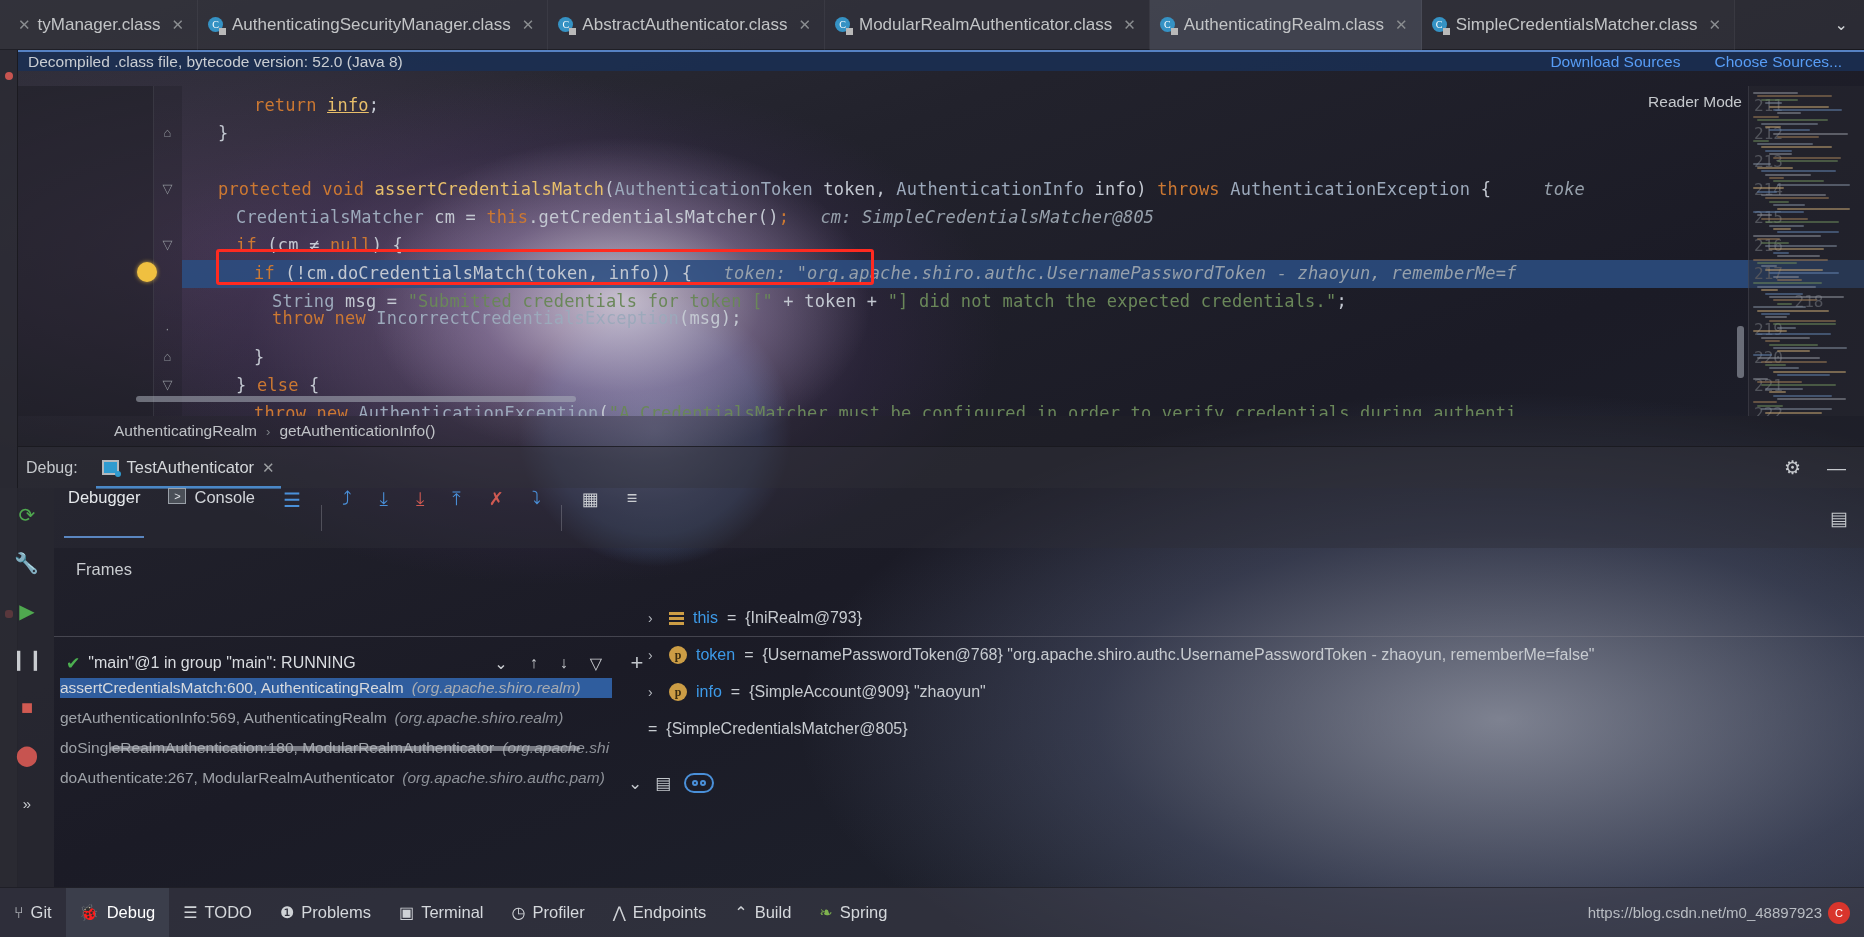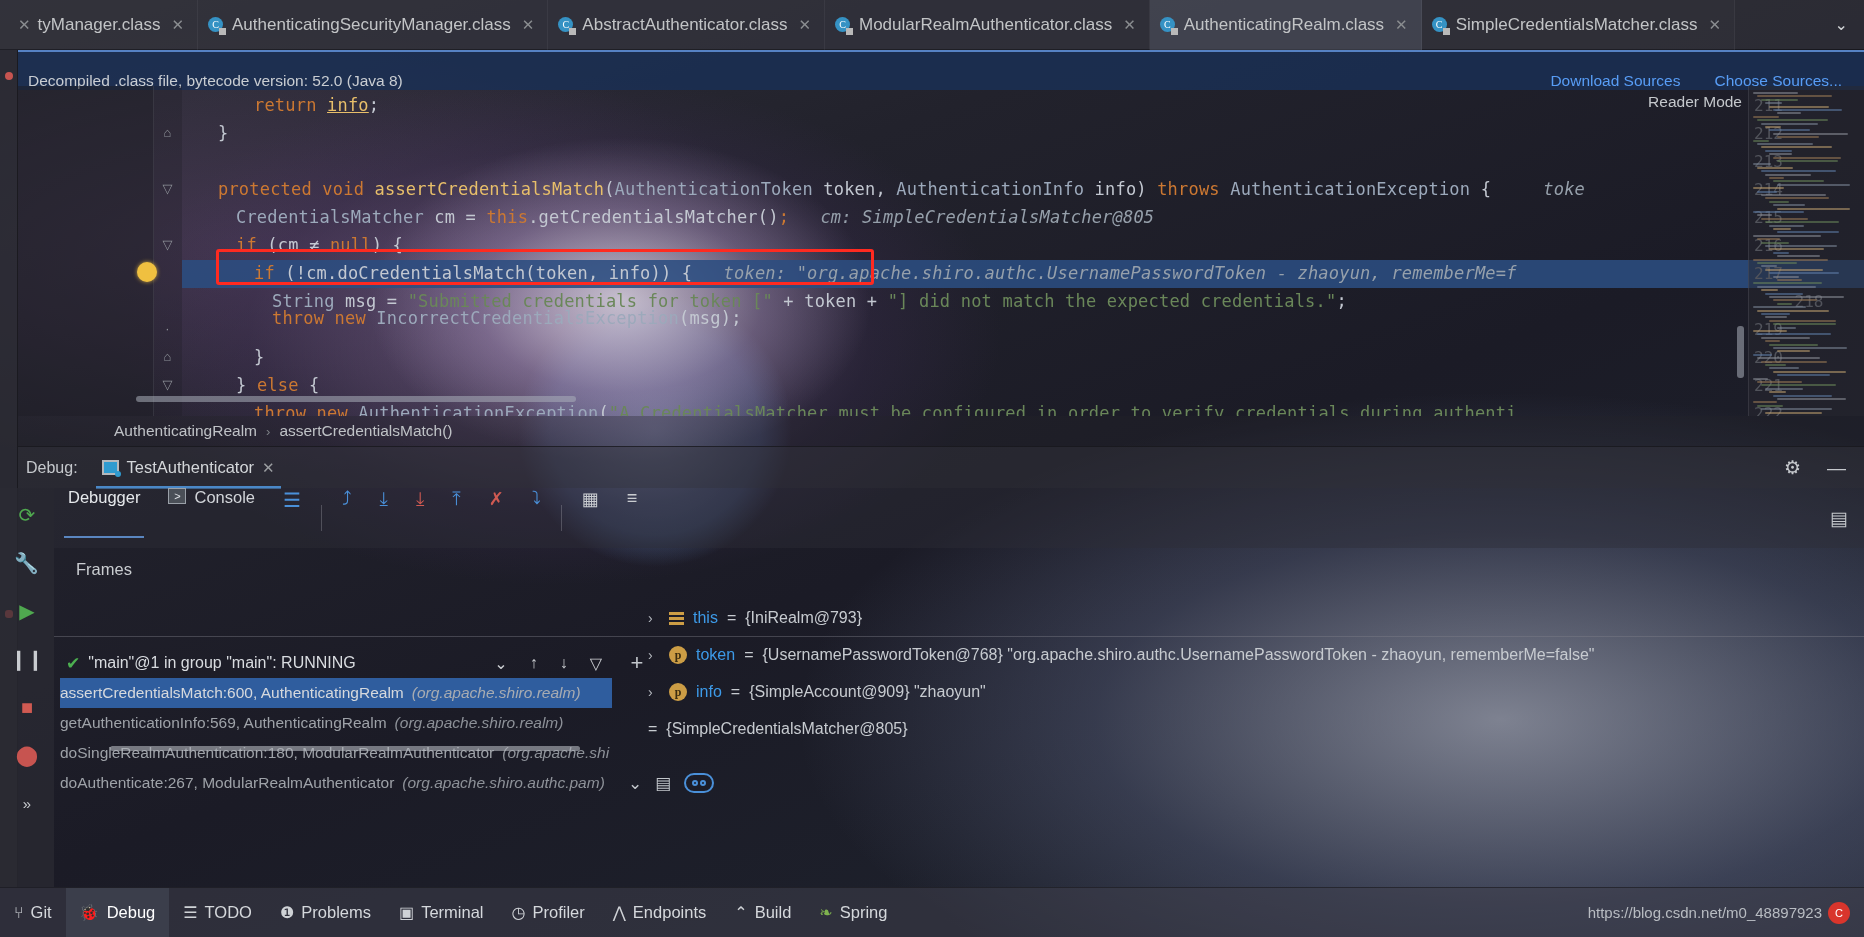--- a/index.html
+++ b/index.html
@@ -58,21 +58,21 @@
   .tab .tclose {
     font-size: 15px; color: #8a8d90; margin-left: 4px;
   }
   #tabbar .overflow-chevron {
     margin-left: auto; display: flex; align-items: center;
     padding: 0 16px; font-size: 16px; color: #cfd2d4;
   }
 
   
   #notifbar {
-    position: absolute; top: 50px; left: 18px; width: 1846px; height: 40px;
+    position: absolute; top: 50px; left: 18px; width: 1846px; height: 21px;
     background: rgba(26,48,86,0.82);
     border-top: 2px solid #5682c4;
     display: flex; align-items: flex-end;
     font-size: 15.5px; color: #c9cdd2;
   }
   #notifbar .msg { padding-left: 10px; }
   #notifbar .links { margin-left: auto; display: flex; gap: 34px; padding-right: 22px; }
   #notifbar .links a { color: #589df6; text-decoration: none; font-size: 15.5px; }
 
   
@@ -226,21 +226,21 @@
 
   #frames-thread {
     position: absolute; left: 60px; top: 646px; width: 552px; height: 34px;
     display: flex; align-items: center; gap: 8px; padding-left: 6px;
     font-size: 16px; color: #d9dce0;
   }
   #frames-thread .chk { color: #4caf50; font-size: 17px; }
   #frames-thread .ctrls { margin-left: auto; display:flex; gap: 22px; padding-right: 10px; color:#c9ccd0; font-size: 16px;}
 
   .frame-row {
-    position: absolute; left: 60px; width: 552px; height: 30px;
+    position: absolute; left: 60px; width: 552px; height: 20px;
     display: flex; align-items: center; font-size: 15.5px;
     white-space: nowrap; overflow: hidden;
   }
   .frame-row.sel { background: #2f5d9e; }
   .frame-row .fname { color: #d6d9dd; }
   .frame-row .fpkg { color: #a8acb2; font-style: italic; margin-left: 8px; }
   .frame-row.dim .fname { color: #9ea2a8; }
   .frame-row.dim .fpkg { color: #8d9198; }
 
   #frames-scroll-h { position:absolute; left: 110px; top: 746px; width: 470px; height: 5px; background: rgba(180,184,190,0.6); border-radius:3px; }
@@ -510,21 +510,21 @@
         <div class="mmline" style="left: 8px; top: 318.8px; width: 26.1448px; background: rgb(106, 135, 89); opacity: 0.55;"></div>
         <div class="mmline" style="left: 12px; top: 322.2px; width: 70.569px; background: rgb(126, 136, 153); opacity: 0.55;"></div>
         <div class="mmline" style="left: 16px; top: 325.6px; width: 57.2664px; background: rgb(192, 160, 112); opacity: 0.55;"></div>
       </div>
   </div>
   <div id="redbox"></div>
 
   <div id="breadcrumb">
     <span>AuthenticatingRealm</span>
     <span class="sep">›</span>
-    <span>assertCredentialsMatch()</span>
+    <span>getAuthenticationInfo()</span>
   </div>
 
   <div id="debugheader">
     <span class="dlabel">Debug:</span>
     <span class="dtab">
       <span class="run-icon"></span>
       <span>TestAuthenticator</span>
       <span class="tclose">✕</span>
     </span>
     <span class="right-icons">

